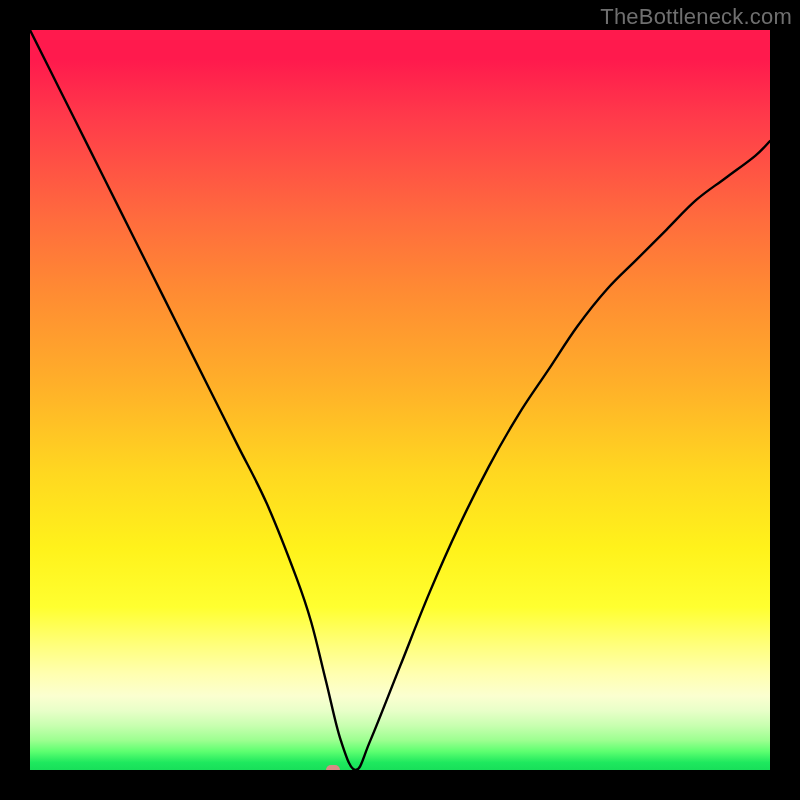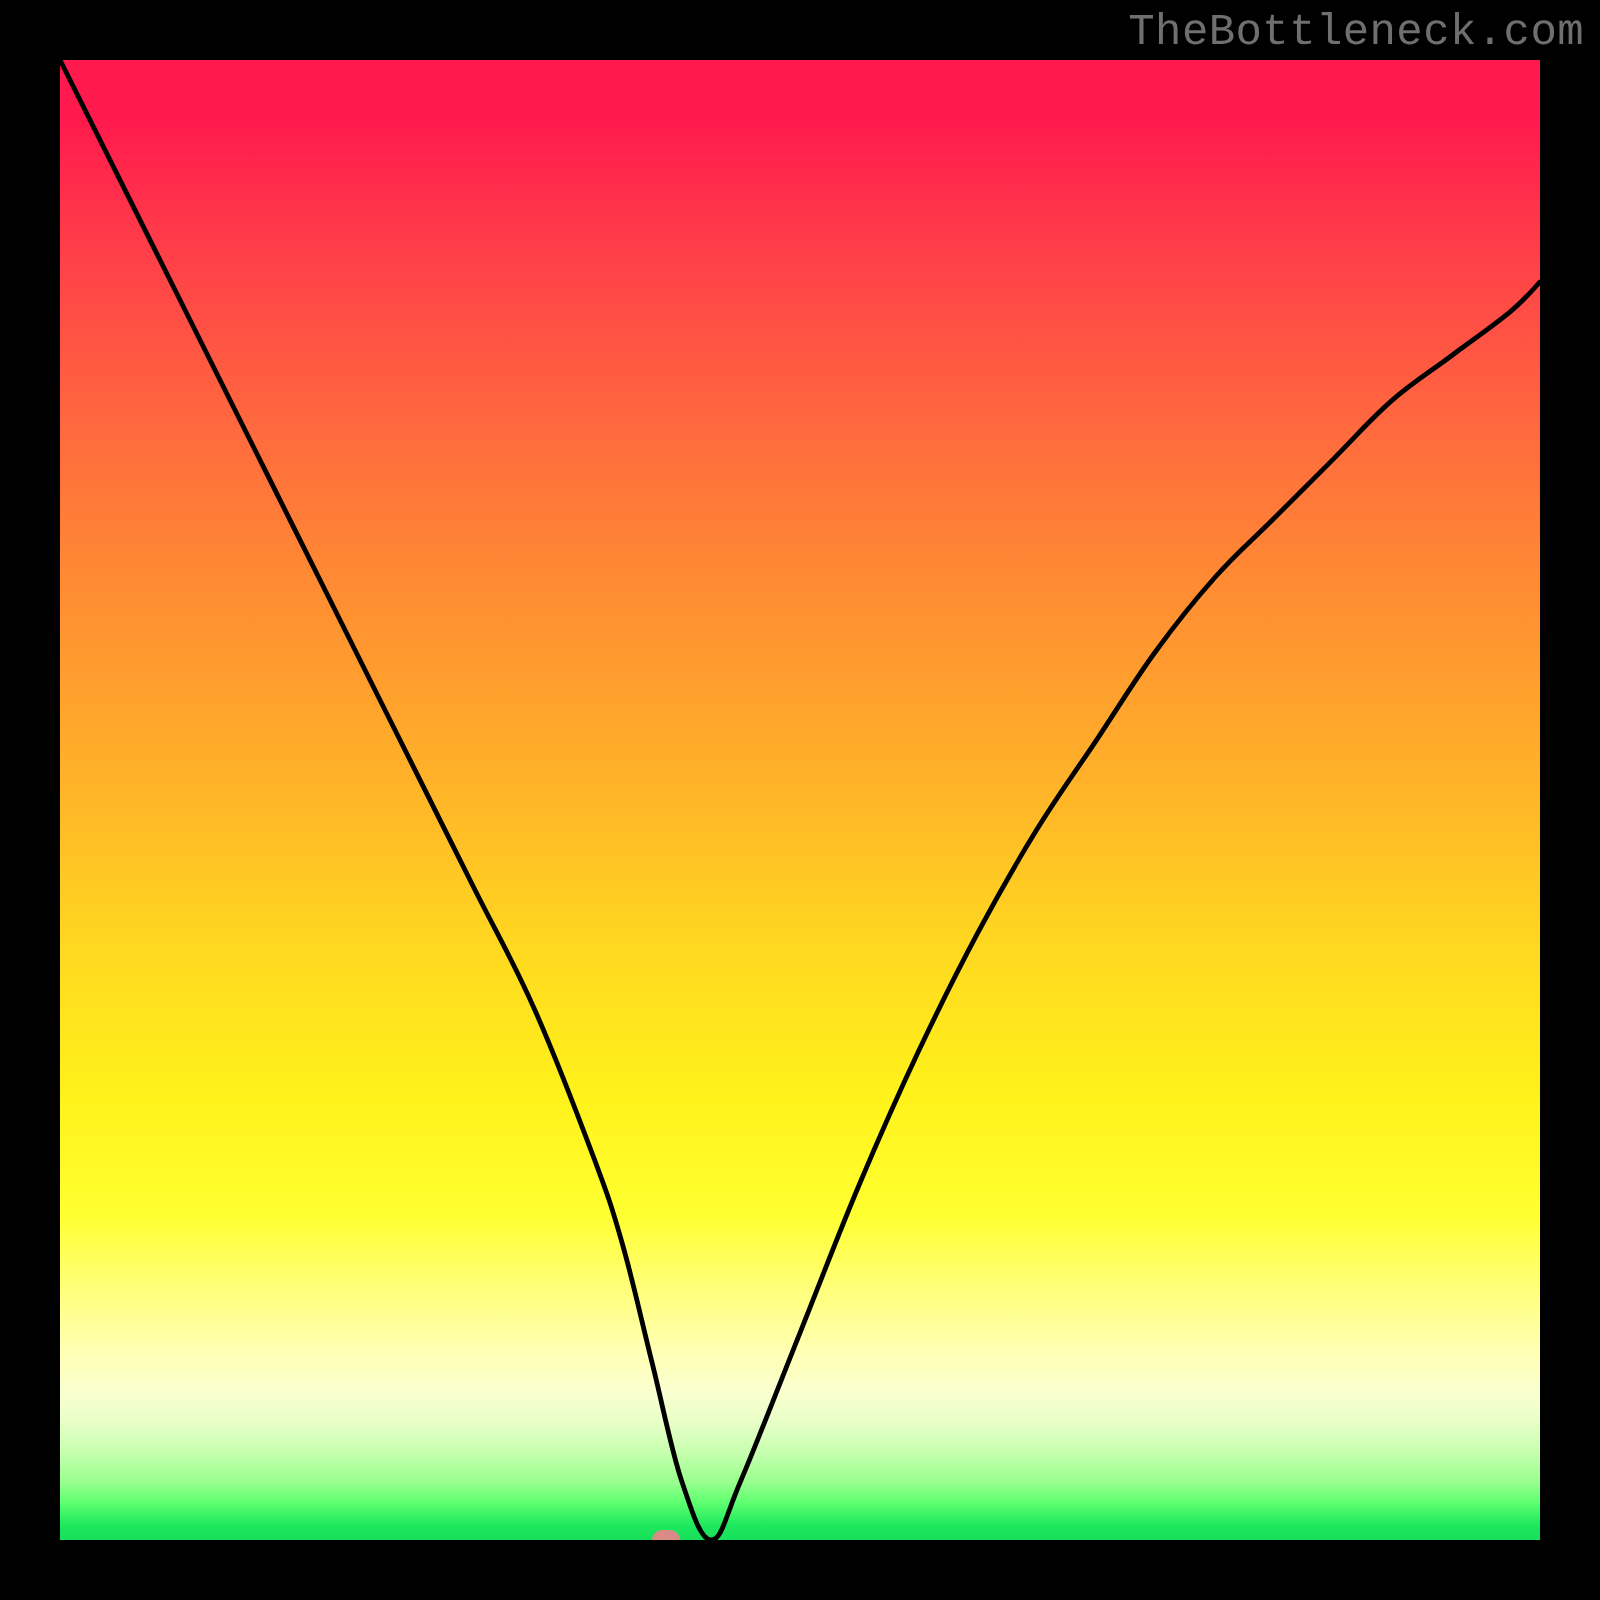--- a/index.html
+++ b/index.html
@@ -9,21 +9,20 @@
     height: 800px;
     background: #000;
     overflow: hidden;
     font-family: Arial, Helvetica, sans-serif;
   }
   .frame {
     position: relative;
     width: 800px;
     height: 800px;
     background: #000;
-    font-family: Liberation Mono, monospace;
   }
   .plot {
     position: absolute;
     left: 30px;
     top: 30px;
     width: 740px;
     height: 740px;
     overflow: hidden;
   }
   .gradient {

